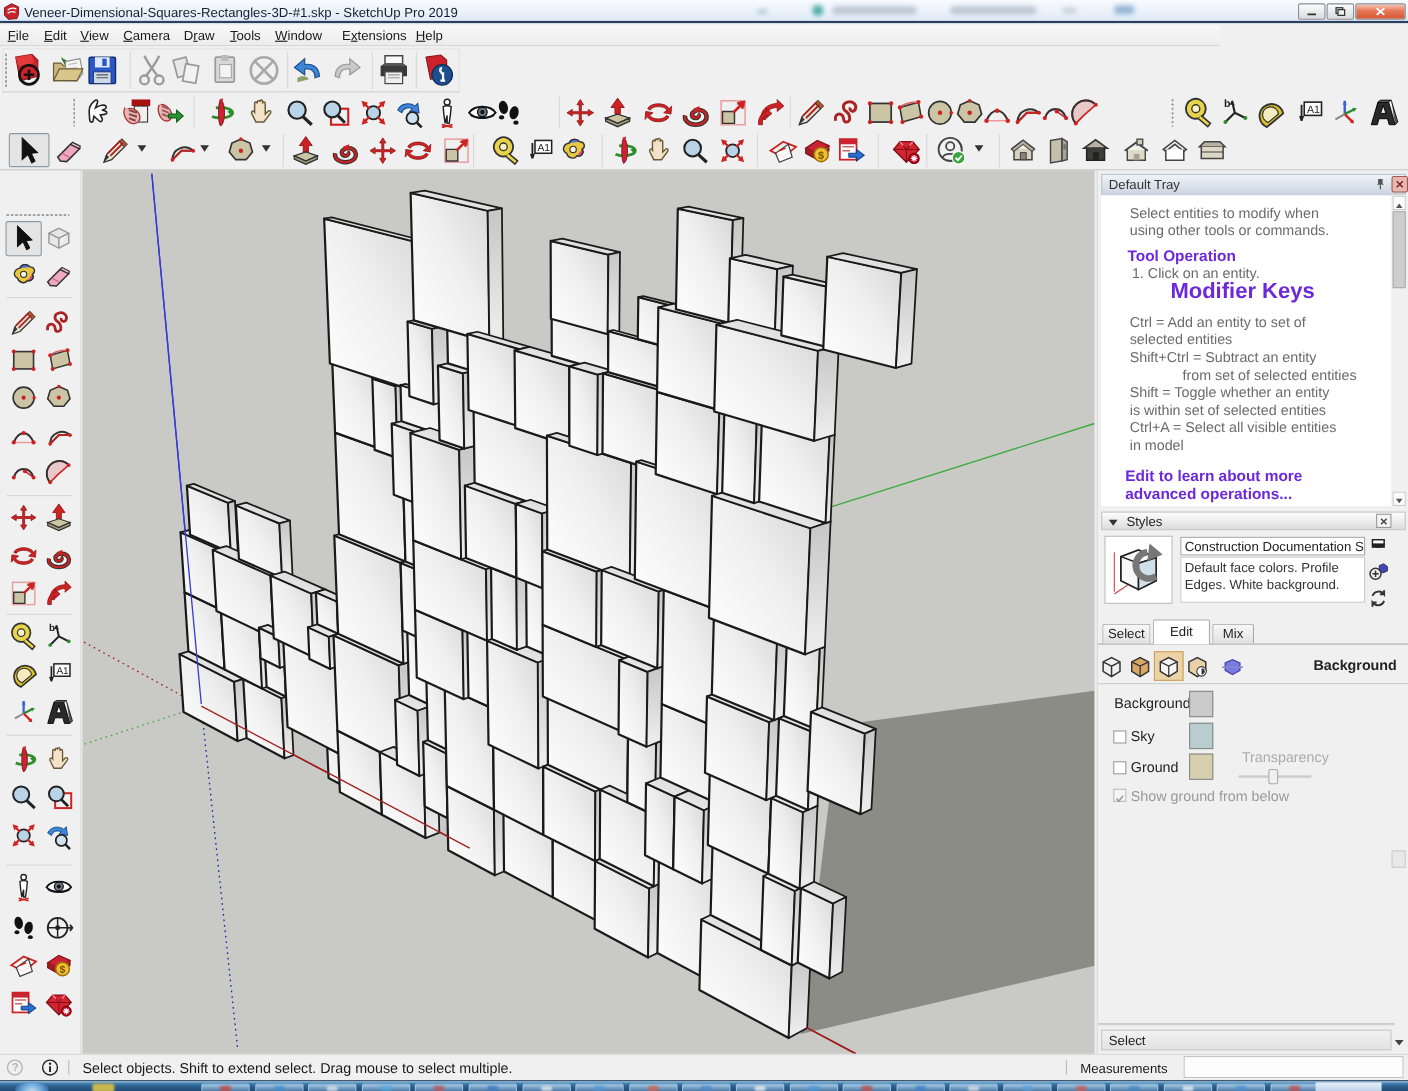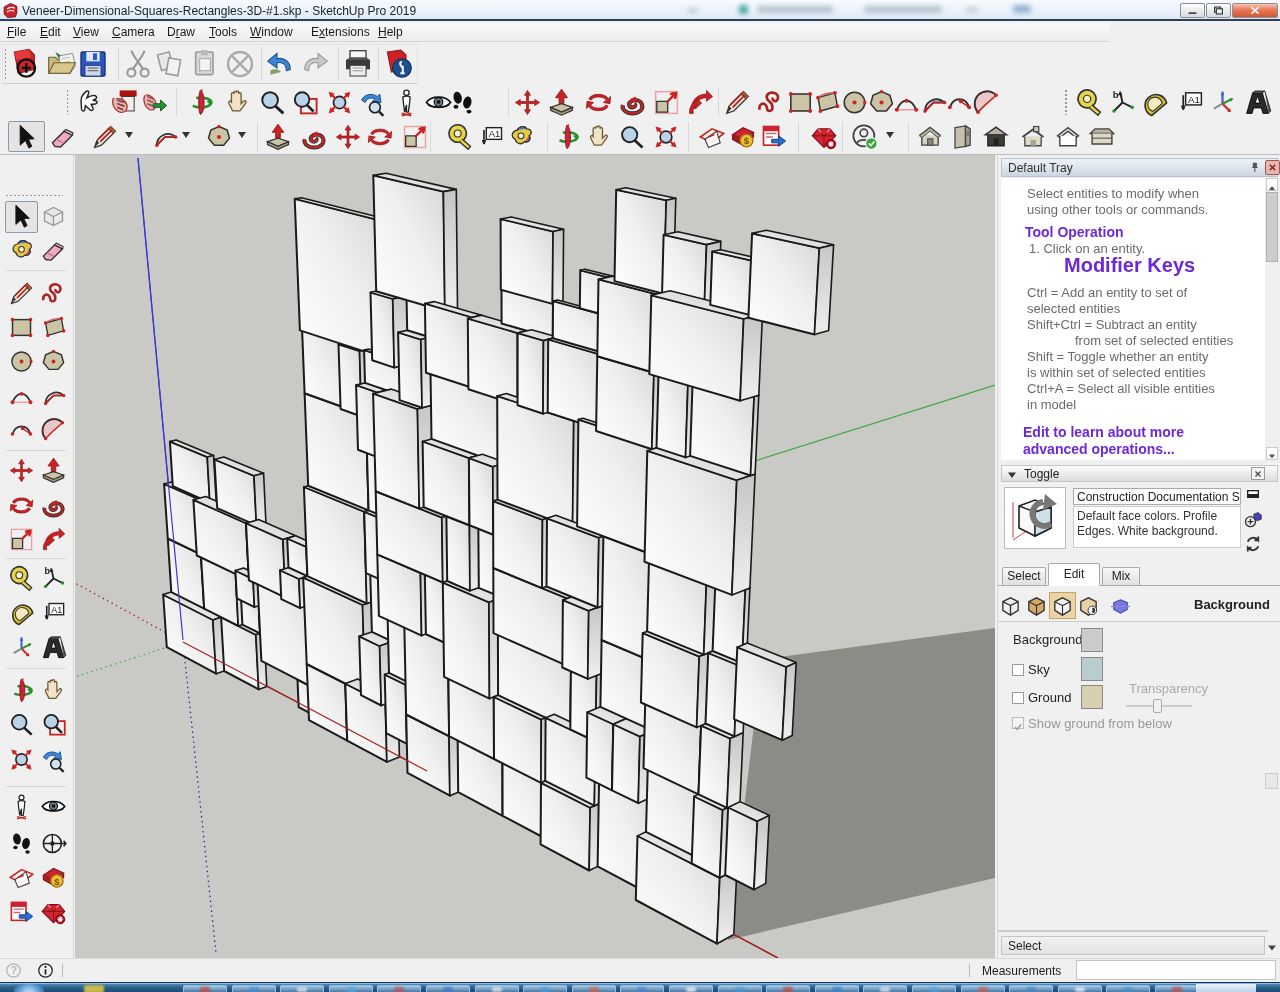--- a/index.html
+++ b/index.html
@@ -1047,21 +1047,21 @@
           <path d="M5 3 L2 7 L8 7 Z" fill="#555"></path>
         </svg></div>
       <div class="abs" style="left:268px;top:292px;width:12px;height:13px;background:#fdfdfd;border:1px solid #ccc"><svg width="10" height="11" viewBox="0 0 10 10">
           <path d="M5 7 L2 3 L8 3 Z" fill="#555"></path>
         </svg></div>
       <div class="abs" style="left:268px;top:37px;width:12px;height:70px;background:#cdcdcd;border:1px solid #b0b0b0"></div>
       <div class="abs" style="left:3px;top:310px;width:277px;height:17px;background:linear-gradient(#fdfdfd,#dcdcdc);border:1px solid #c5c5c5">
         <svg style="position:absolute;left:6px;top:5px" width="8" height="8" viewBox="0 0 8 8">
           <path d="M0 1.5 L8 1.5 L4 7 Z" fill="#333"></path>
         </svg>
-        <span style="position:absolute;left:22px;top:1px;font-size:12px;color:#222">Toggle</span>
+        <span style="position:absolute;left:22px;top:1px;font-size:12px;color:#222">Styles</span>
         <div style="position:absolute;left:249px;top:1px;width:14px;height:13px;background:#f4f4f4;border:1px solid #999">
           <svg style="position:absolute;left:1px;top:1px" width="10" height="10" viewBox="0 0 10 10">
             <path d="M2.5 2.5 L7.5 7.5 M7.5 2.5 L2.5 7.5" stroke="#444" stroke-width="1.3"></path>
           </svg>
         </div>
       </div>
       <div class="abs" style="left:6px;top:332px;width:62px;height:62px;background:#fff;border:1px solid #bbb"><svg width="60" height="60" viewBox="0 0 60 60">
           <path d="M14 18 L30 12 L46 19 L46 40 L30 48 L14 40 Z" fill="#f8f8f8" stroke="#222" stroke-width="1.6"></path>
           <path d="M14 18 L30 24 L46 19 M30 24 L30 48" stroke="#222" stroke-width="1.4" fill="none"></path>
           <path d="M30 24 L46 19 L46 40 L30 48 Z" fill="#cfe0ea" stroke="#222" stroke-width="1.4"></path>
@@ -1138,20 +1138,21 @@
   <svg class="icon" style="left:4px;top:961px" width="19" height="19" viewBox="0 0 24 24">
       <circle cx="12" cy="12" r="8.5" fill="none" stroke="#b5b5b5" stroke-width="1.6"></circle>
       <text x="8.5" y="16.5" font-size="13" font-weight="bold" fill="#b5b5b5" font-family="Liberation Sans">?</text>
     </svg>
     <svg class="icon" style="left:36px;top:961px" width="19" height="19" viewBox="0 0 24 24">
       <circle cx="12" cy="12" r="8.5" fill="none" stroke="#222" stroke-width="1.6"></circle>
       <circle cx="12" cy="7.5" r="1.4" fill="#222"></circle>
       <path d="M12 10.5 V17" stroke="#222" stroke-width="2.2"></path>
     </svg>
     <div class="abs" style="left:62px;top:964px;width:1px;height:13px;background:#bbb"></div>
+    <div class="abs" style="left:75px;top:963px;font-size:13px;color:#1a1a1a">Select objects. Shift to extend select. Drag mouse to select multiple.</div>
     <div class="abs" style="left:969px;top:964px;width:1px;height:13px;background:#bbb"></div>
     <div class="abs" style="left:982px;top:964px;font-size:12px;color:#1a1a1a">Measurements</div>
     <div class="abs" style="left:1076px;top:960px;width:200px;height:20px;background:#fdfdfd;border:1px solid #c5c5c5"></div>
   <div class="abs" id="taskbar">
       <div style="position:absolute;left:0;top:0;width:1280px;height:1px;background:#9fc6e2;opacity:0.8"></div>
       <div style="position:absolute;left:14px;top:1px;width:30px;height:11px;border-radius:50% 50% 0 0;background:radial-gradient(circle at 50% 90%,#cfe8f8,#5a9ad0 60%,#2a5a8c)"></div>
       <div style="position:absolute;left:84px;top:2px;width:20px;height:8px;background:#c8b84a;border-radius:2px;filter:blur(1px)"></div>
       <div class="tbtn" style="left:183px;width:44px"></div>
       <div style="position:absolute;left:200px;top:4px;width:10px;height:5px;background:#d04030;opacity:0.75;border-radius:2px;filter:blur(1px)"></div>
       <div class="tbtn" style="left:231.6px;width:44px"></div>

